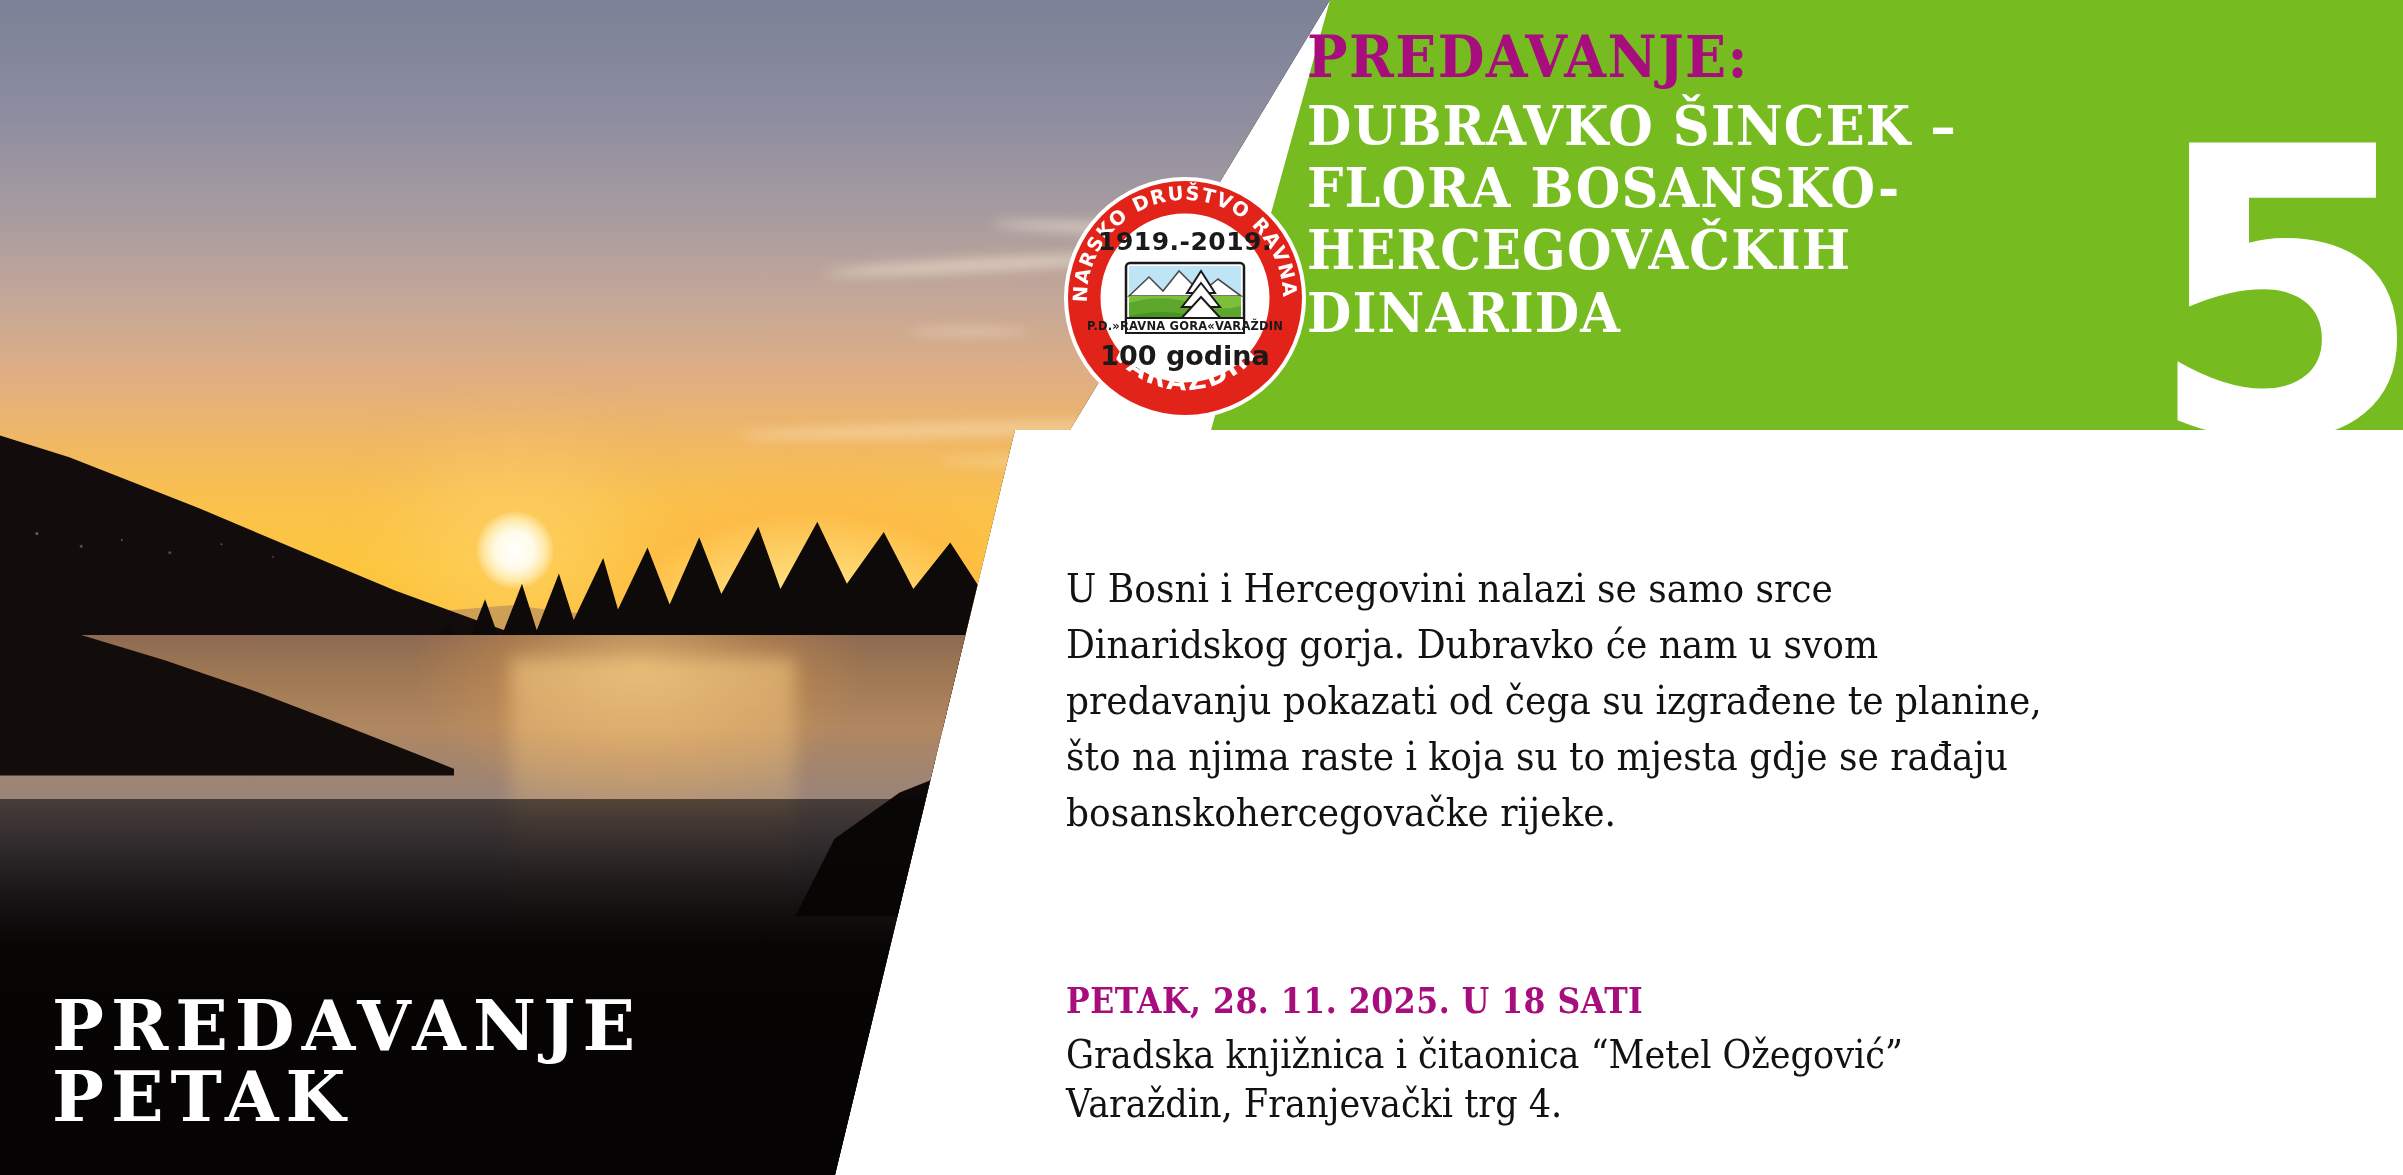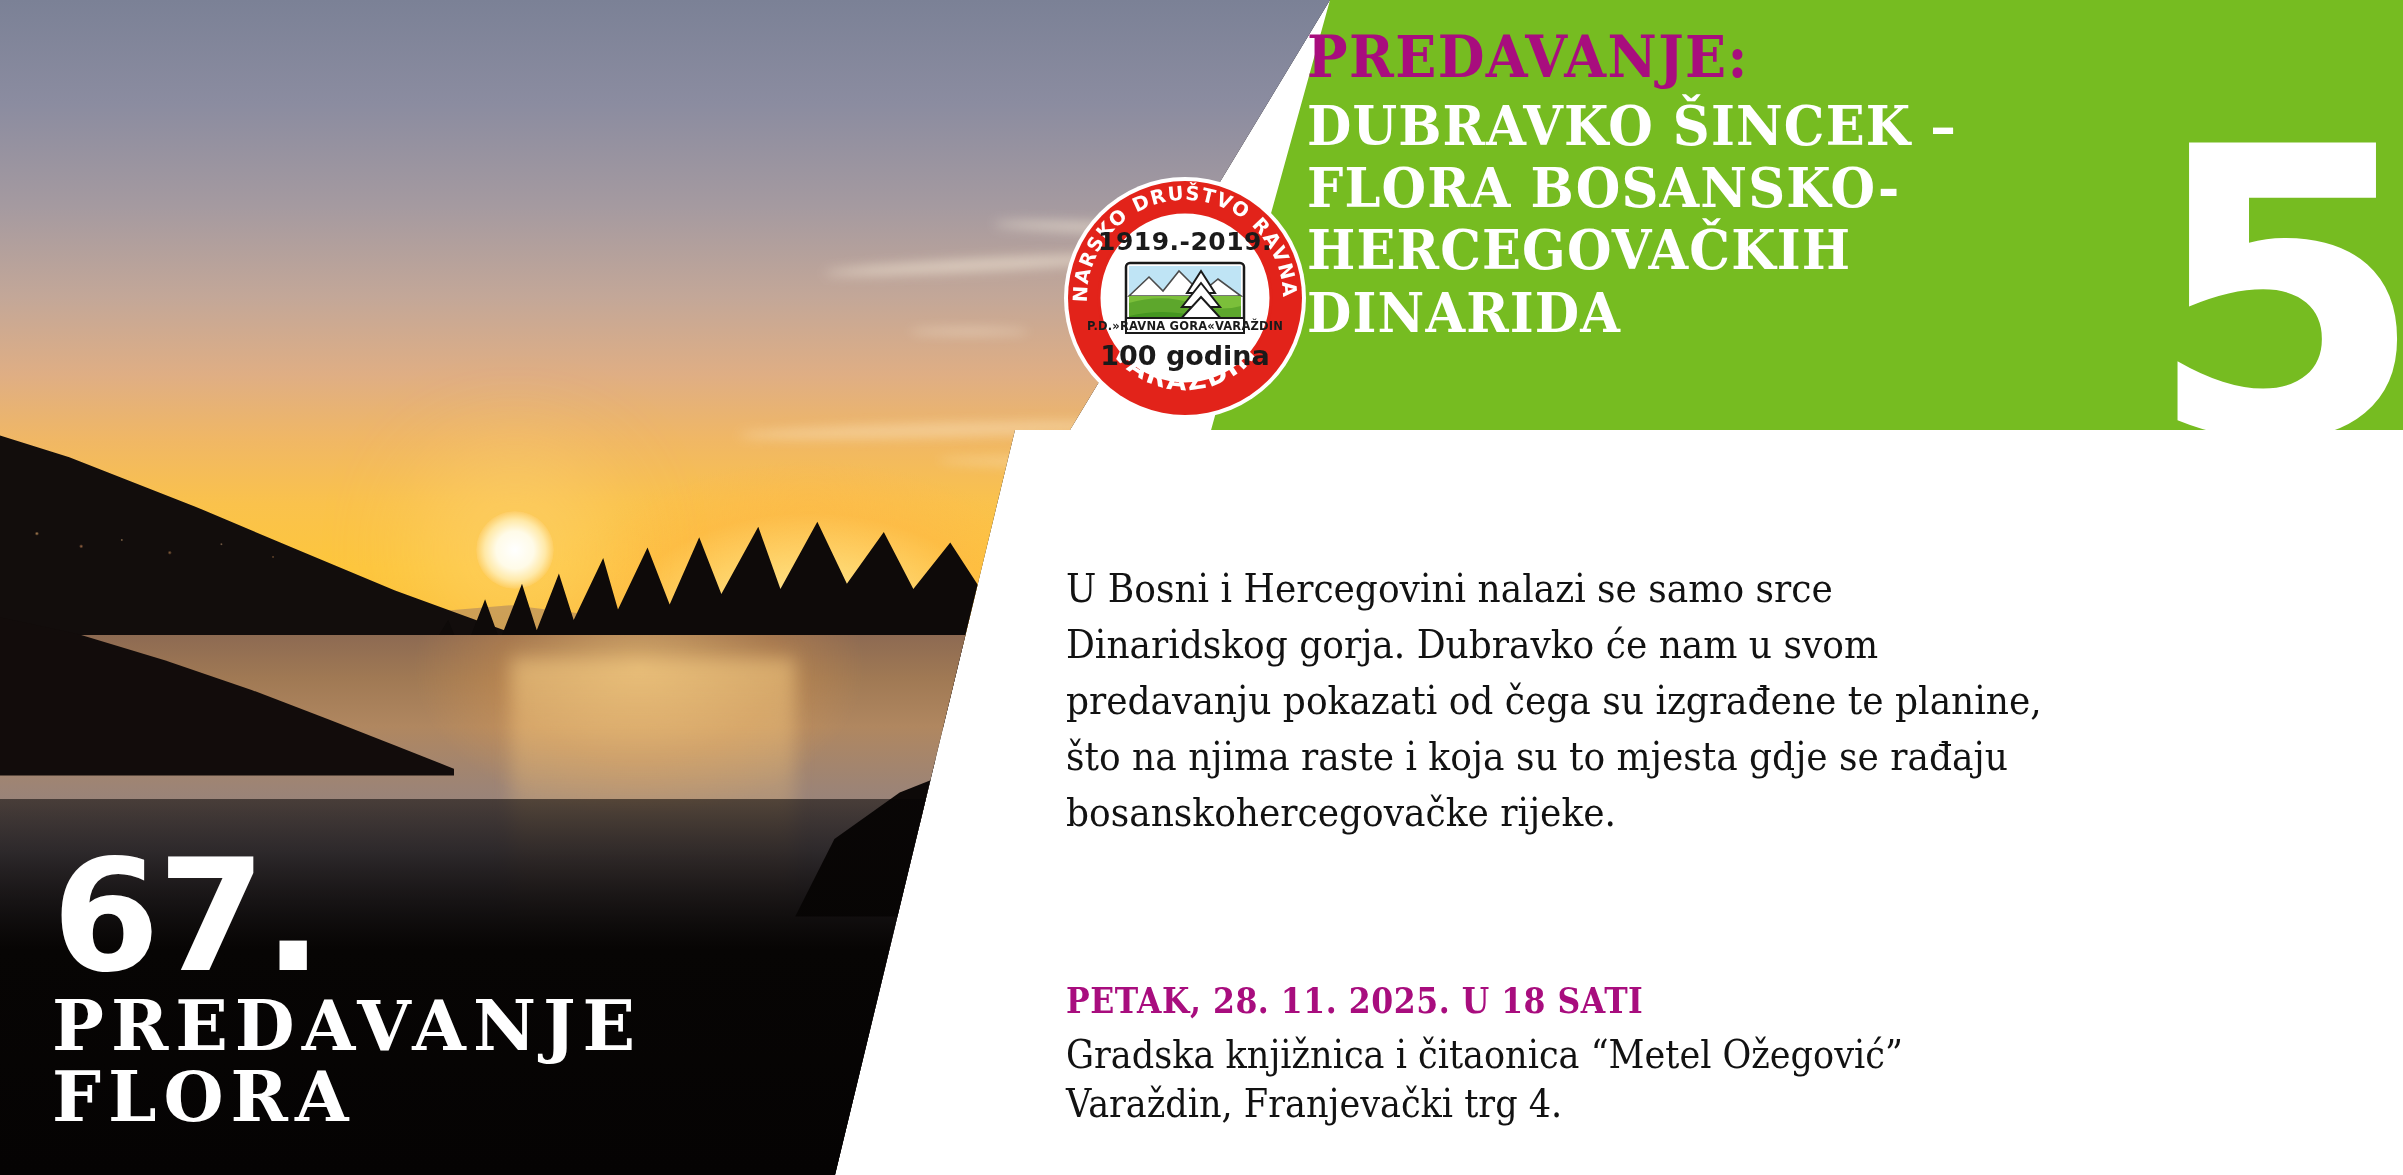--- a/index.html
+++ b/index.html
@@ -315,23 +315,22 @@
     <div style="">bosanskohercegovačke rijeke.</div>
   </div>
 
   <div class="event-block">
     <p class="event-date" style="color: rgb(168, 13, 126);">PETAK, 28. 11. 2025. U 18 SATI</p>
     <div class="event-venue" style="color: rgb(18, 18, 18);">Gradska knjižnica i čitaonica “Metel Ožegović”</div>
     <div class="event-address" style="color: rgb(18, 18, 18);">Varaždin, Franjevački trg 4.</div>
   </div>
 
   <div class="week-title" style="color: rgb(255, 255, 255);">
-    <div class="week-num">67.</div>
     <div class="week-word">PREDAVANJE</div>
-    <div class="week-word">FLORA</div>
+    <div class="week-word">PETAK</div>
   </div>
 
   <div class="logo">
     <svg viewBox="0 0 246 246" xmlns="http://www.w3.org/2000/svg">
       <defs>
         <path id="arcTop" d="M 25,123 A 98,98 0 0 1 221,123" fill="none"></path>
         <path id="arcBot" d="M 31,123 A 92,92 0 0 0 215,123" fill="none"></path>
       </defs>
 
       <circle cx="123" cy="123" r="121" fill="#ffffff"></circle>

